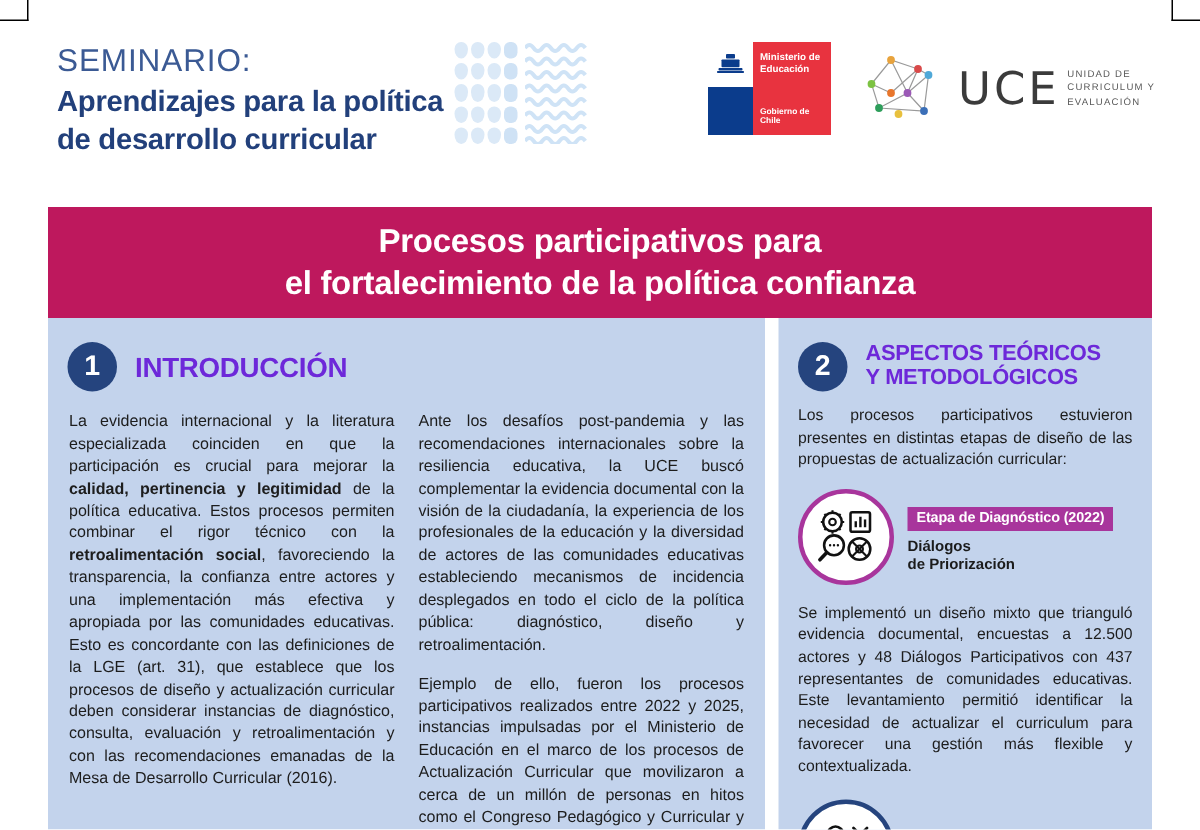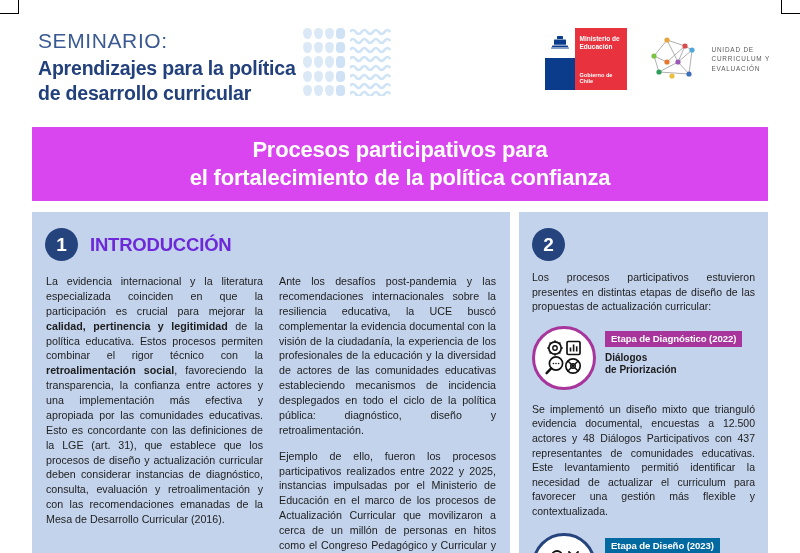--- a/index.html
+++ b/index.html
@@ -129,24 +129,24 @@
     font-size: 6.4px;
     color: #5a5a5a;
     line-height: 1.45;
     letter-spacing: 0.8px;
     text-transform: uppercase;
   }
 
   
   .banner {
     position: absolute;
-    left: 32px; top: 127px;
+    left: 32px; top: 138px;
     width: 736px;
     height: 74px;
-    background: #d946ef;
+    background: #be185d;
     display: flex;
     align-items: center;
     justify-content: center;
   }
   .banner-text {
     color: #ffffff;
     font-size: 22px;
     font-weight: bold;
     text-align: center;
     line-height: 1.28;
@@ -207,21 +207,21 @@
 
   
   .rp-body {
     padding: 9px 13px 0 13px;
   }
   .rp-body p.body { font-size: 10.5px; }
 
   .stage {
     display: flex;
     gap: 9px;
-    align-items: flex-start;
+    align-items: center;
     padding: 12px 13px 0 13px;
   }
   .stage-icon {
     width: 58px; height: 58px;
     border-radius: 50%;
     background: #ffffff;
     border: 3px solid #A8359C;
     flex: none;
     display: flex;
     align-items: center;
@@ -352,20 +352,21 @@
           <circle cx="40" cy="18" r="2.6" fill="#d94a4a"></circle>
           <circle cx="47" cy="22" r="2.6" fill="#4fa8d8"></circle>
           <circle cx="9" cy="28" r="2.6" fill="#7cc242"></circle>
           <circle cx="22" cy="34" r="2.6" fill="#e8762c"></circle>
           <circle cx="33" cy="34" r="2.6" fill="#9b59b6"></circle>
           <circle cx="14" cy="44" r="2.6" fill="#2e9e5b"></circle>
           <circle cx="27" cy="48" r="2.6" fill="#e8c03d"></circle>
           <circle cx="44" cy="46" r="2.6" fill="#3b6fb8"></circle>
         </g>
       </svg>
+      <div class="uce-word">UCE</div>
       <div class="uce-sub">
         <div>Unidad de</div>
         <div>Curriculum y</div>
         <div>Evaluación</div>
       </div>
     </div>
 
   </div>
 </div>
 
@@ -389,20 +390,24 @@
     <div class="col">
       <p class="body">Ante los desafíos post-pandemia y las recomendaciones internacionales sobre la resiliencia educativa, la UCE buscó complementar la evidencia documental con la visión de la ciudadanía, la experiencia de los profesionales de la educación y la diversidad de actores de las comunidades educativas estableciendo mecanismos de incidencia desplegados en todo el ciclo de la política pública: diagnóstico, diseño y retroalimentación.</p>
       <p class="body">Ejemplo de ello, fueron los procesos participativos realizados entre 2022 y 2025, instancias impulsadas por el Ministerio de Educación en el marco de los procesos de Actualización Curricular que movilizaron a cerca de un millón de personas en hitos como el Congreso Pedagógico y Curricular y las Consultas Públicas.</p>
     </div>
   </div>
 </div>
 
 <div class="panel panel-right">
   <div class="sec-head">
     <div class="sec-num">2</div>
+    <div class="sec-title sec-title-sm">
+      <div>ASPECTOS TEÓRICOS</div>
+      <div>Y METODOLÓGICOS</div>
+    </div>
   </div>
 
   <div class="rp-body">
     <p class="body">Los procesos participativos estuvieron presentes en distintas etapas de diseño de las propuestas de actualización curricular:</p>
   </div>
 
   <div class="stage">
     <div class="stage-icon">
       <svg width="44" height="44" viewBox="0 0 44 44" aria-hidden="true">
         <g fill="none" stroke="#111" stroke-width="1.7">

